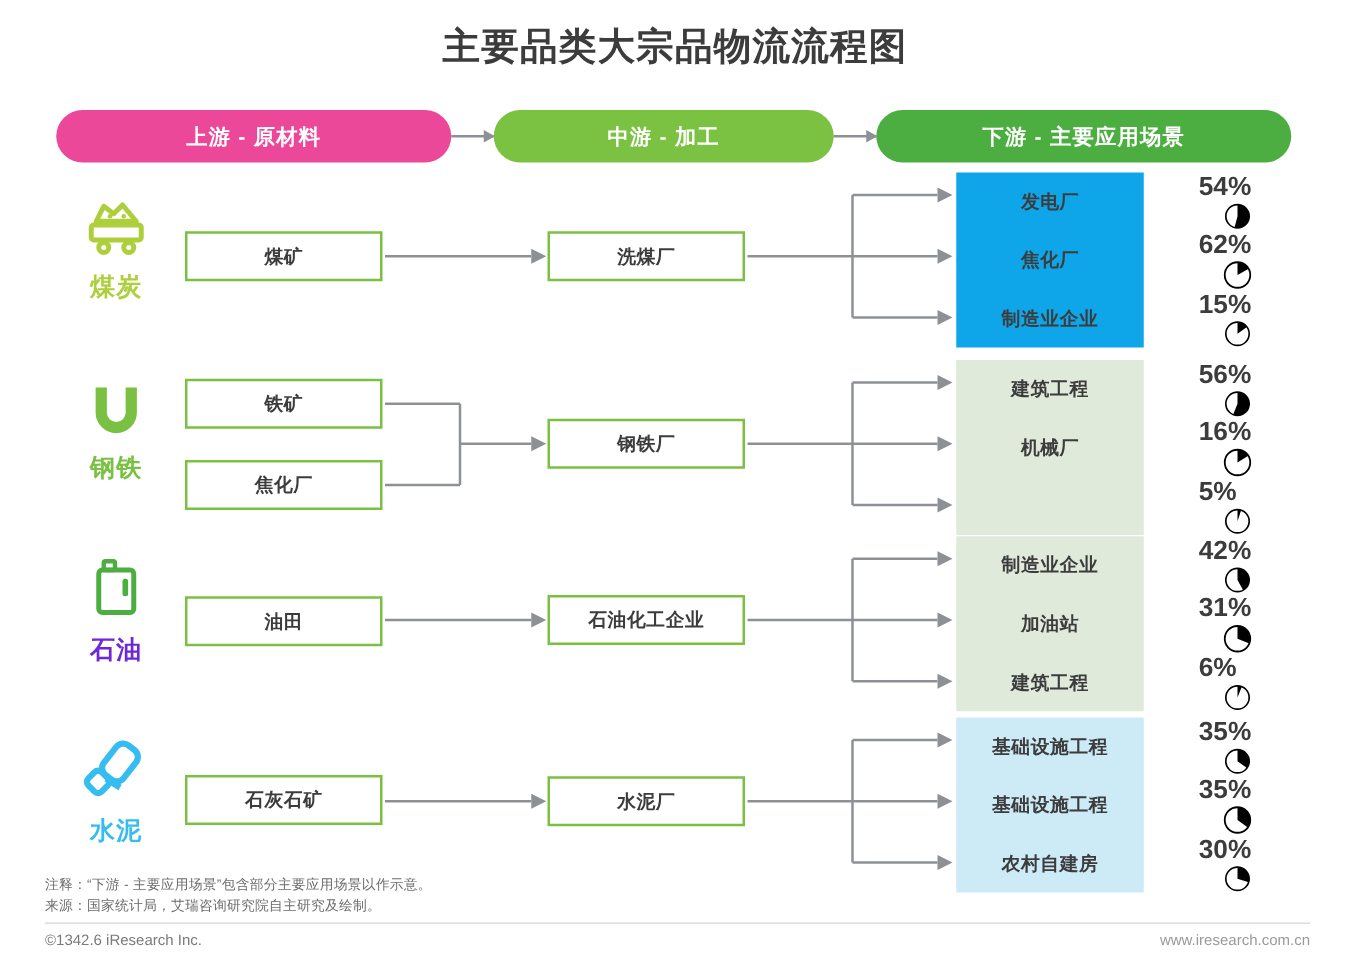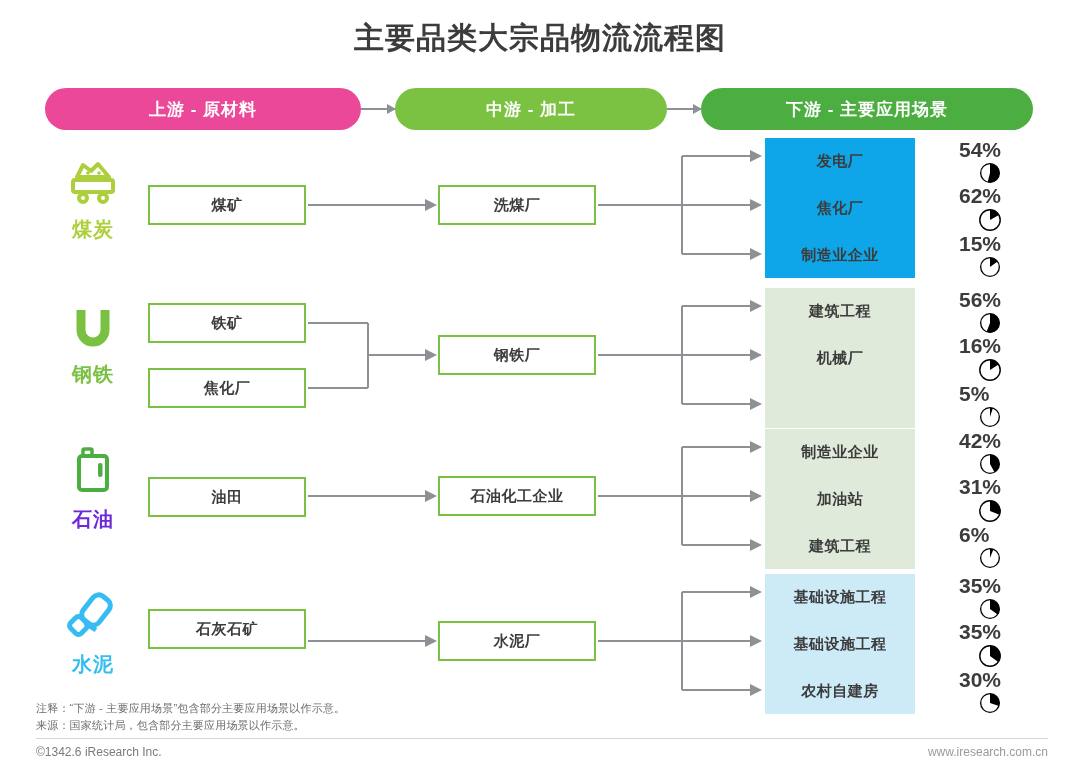--- a/index.html
+++ b/index.html
@@ -404,21 +404,21 @@
           <g fill="none" stroke="#35bdf2" stroke-width="5" stroke-linejoin="round">
             <rect x="20" y="3" width="20" height="30" rx="7" transform="rotate(38 30 18)"></rect>
             <rect x="5" y="26" width="15" height="15" rx="4" transform="rotate(45 12.5 33.5)"></rect>
             <path d="M19 31 L30 38"></path>
           </g>
         </svg>
       </div>
       <div class="lbl" style="color:#35bdf2">水泥</div>
     </div>
 
-    <div class="box up" style="top:36px">石灰石矿</div>
+    <div class="box up" style="top:47px">石灰石矿</div>
     <div class="box mid" style="top:48px">水泥厂</div>
 
     <div class="panel" style="top:1px;background:#cdeaf7;height:140px">
       <div class="cell" style="height:46px">基础设施工程</div>
       <div class="cell" style="height:48px">基础设施工程</div>
       <div class="cell" style="height:46px">农村自建房</div>
     </div>
 
     <div class="pct-col" style="top:1px">
       <div class="pct-row" style="height:46px">
@@ -442,19 +442,19 @@
             <path d="M 20 20 L 20 3 A 17 17 0 0 1 36.17 25.25 Z" fill="#000000"></path>
           </svg>
       </div>
     </div>
   </div>
 
 </div>
 
 <div class="footer">
   <div class="footnote">注释：“下游 - 主要应用场景”包含部分主要应用场景以作示意。</div>
-  <div class="footnote">来源：国家统计局，包含部分主要应用场景以作示意。</div>
+  <div class="footnote">来源：国家统计局，艾瑞咨询研究院自主研究及绘制。</div>
   <div class="rule"></div>
   <div class="footbar">
     <span>©1342.6 iResearch Inc.</span>
     <span class="url">www.iresearch.com.cn</span>
   </div>
 </div>
 
 </body></html>

